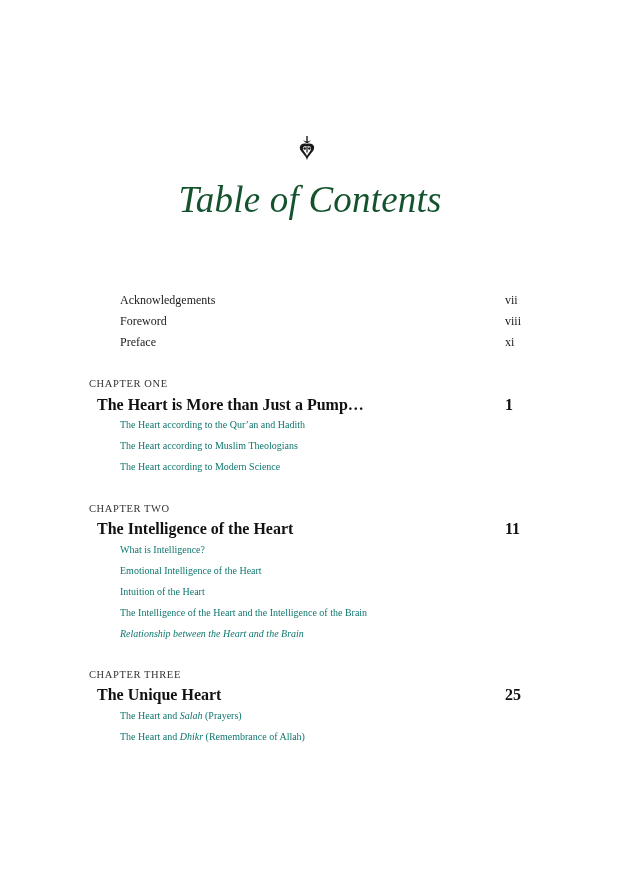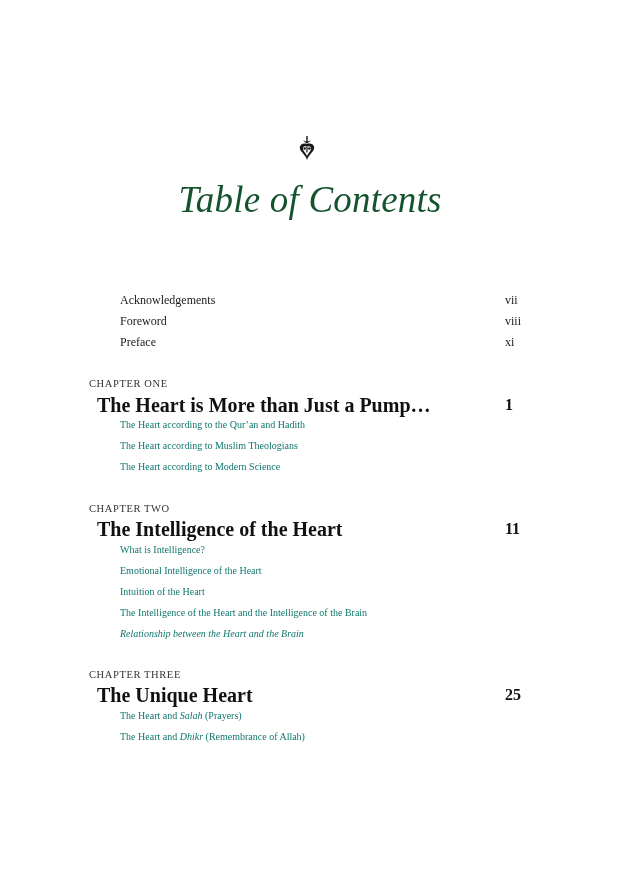--- a/index.html
+++ b/index.html
@@ -52,21 +52,21 @@
     font-size: 10.5px;
     letter-spacing: 0.6px;
     text-transform: uppercase;
     color: #333;
     line-height: 14px;
   }
   .chapter-title {
     position: absolute;
     left: 97px;
     font-weight: bold;
-    font-size: 20px;
+    font-size: 16px;
     line-height: 22px;
     color: #111;
     white-space: nowrap;
   }
   .chapter-pg {
     position: absolute;
     font-weight: bold;
     font-size: 16px;
     line-height: 22px;
     color: #111;

